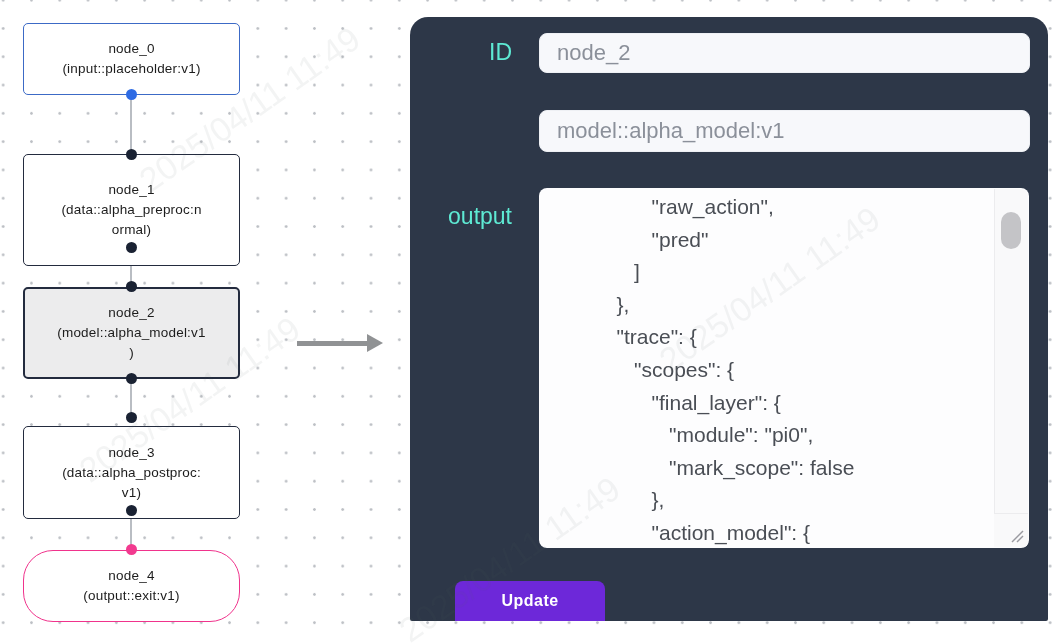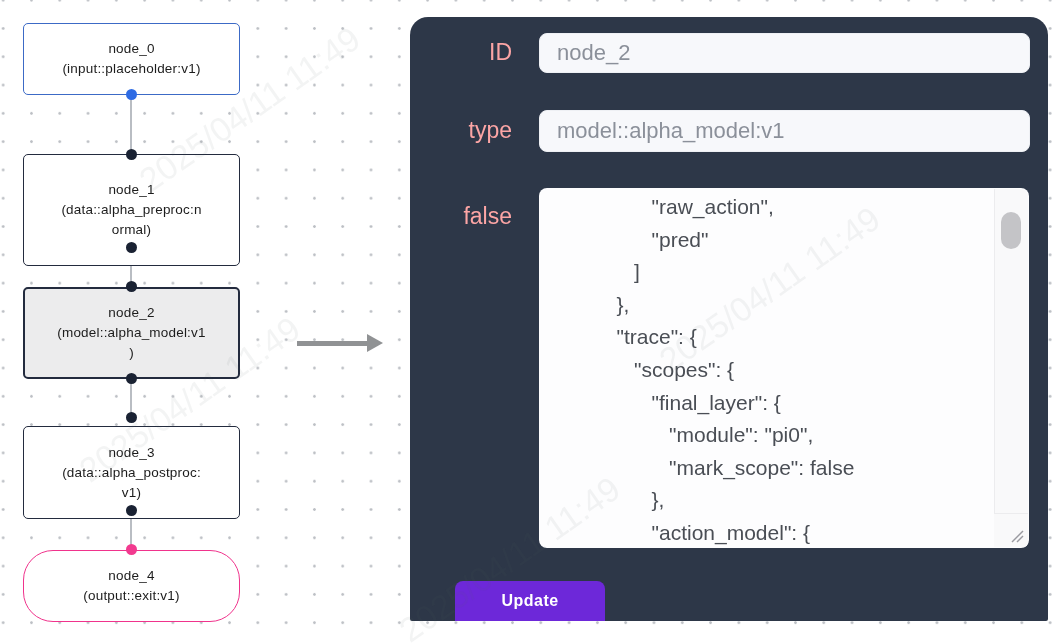--- a/index.html
+++ b/index.html
@@ -55,21 +55,21 @@
     border-left:16px solid #909294; border-top:9.5px solid transparent;
     border-bottom:9.5px solid transparent;
   }
   
   .panel {
     position:absolute; left:410px; top:17px; width:638px; height:604px;
     background:#2d3748; border-radius:18px 18px 2px 2px; overflow:hidden; z-index:10;
   }
   .field-label {
     position:absolute; left:0; width:102px; text-align:right;
-    font-size:23px; color:#fca5a5;
+    font-size:23px; color:#5eead4;
   }
   .panel input {
     position:absolute; left:129px; width:491px; height:40px;
     background:#f7f8fb; border:1px solid #eef0f4; border-radius:8px;
     font-family:inherit; font-size:22px; color:#8b909a; padding:0 17px; outline:none;
   }
   .textarea {
     position:absolute; left:129px; top:171px; width:490px; height:360px;
     background:#fdfdfe; border-radius:8px; overflow:hidden;
   }
@@ -148,24 +148,23 @@
   <div class="wm" style="left:60px;top:380px">2025/04/11 11:49</div>
   <div class="wm" style="left:380px;top:540px">2025/04/11 11:49</div>
   <div class="wm" style="left:120px;top:90px">2025/04/11 11:49</div>
 </div>
 
 <div class="panel">
 
   <div class="field-label" style="top:22px">ID</div>
   <input style="top: 16px; height: 40px;" value="node_2">
 
-  <div class="field-label" style="top:100px">type</div>
   <input style="top: 93px; height: 42px;" value="model::alpha_model:v1">
 
-  <div class="field-label" style="top:186px">false</div>
+  <div class="field-label" style="top:186px">output</div>
 
   <div class="textarea">
     <pre>         "raw_action",
          "pred"
       ]
    },
    "trace": {
       "scopes": {
          "final_layer": {
             "module": "pi0",

